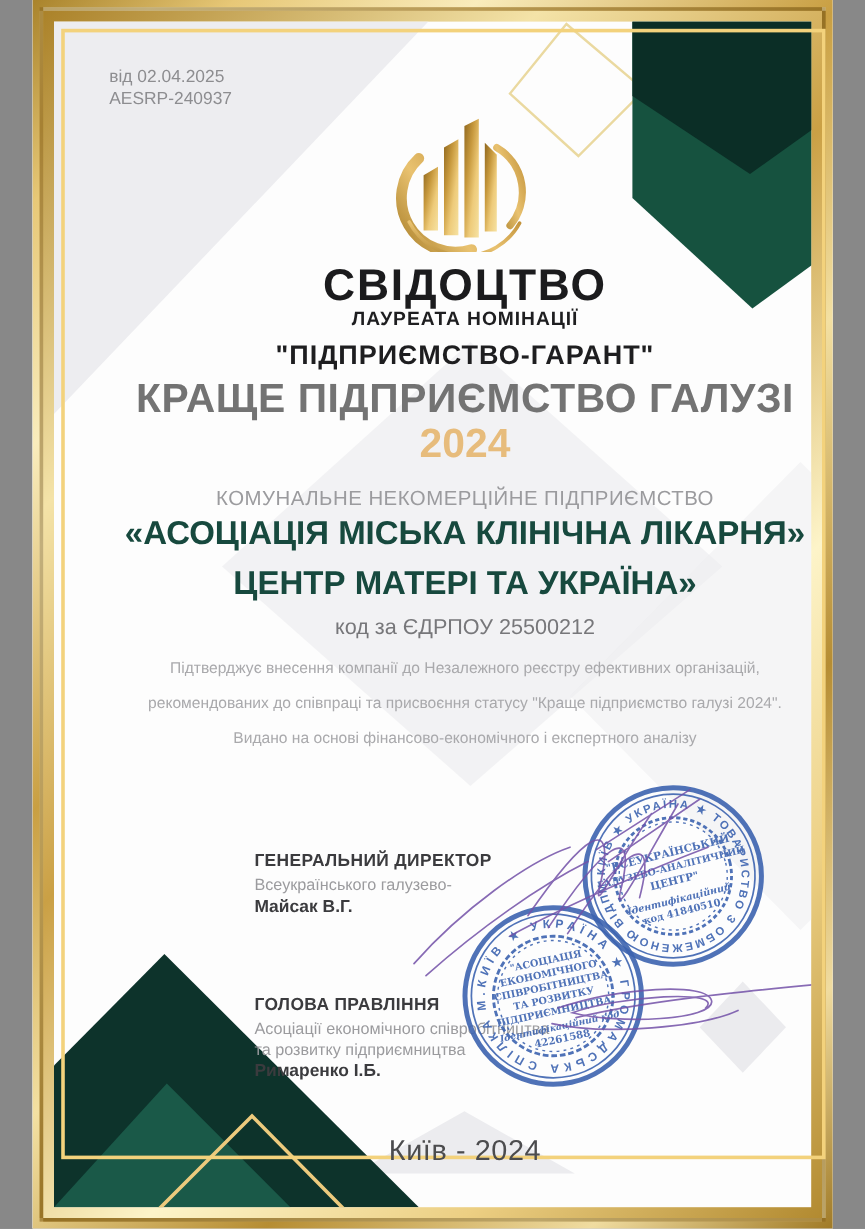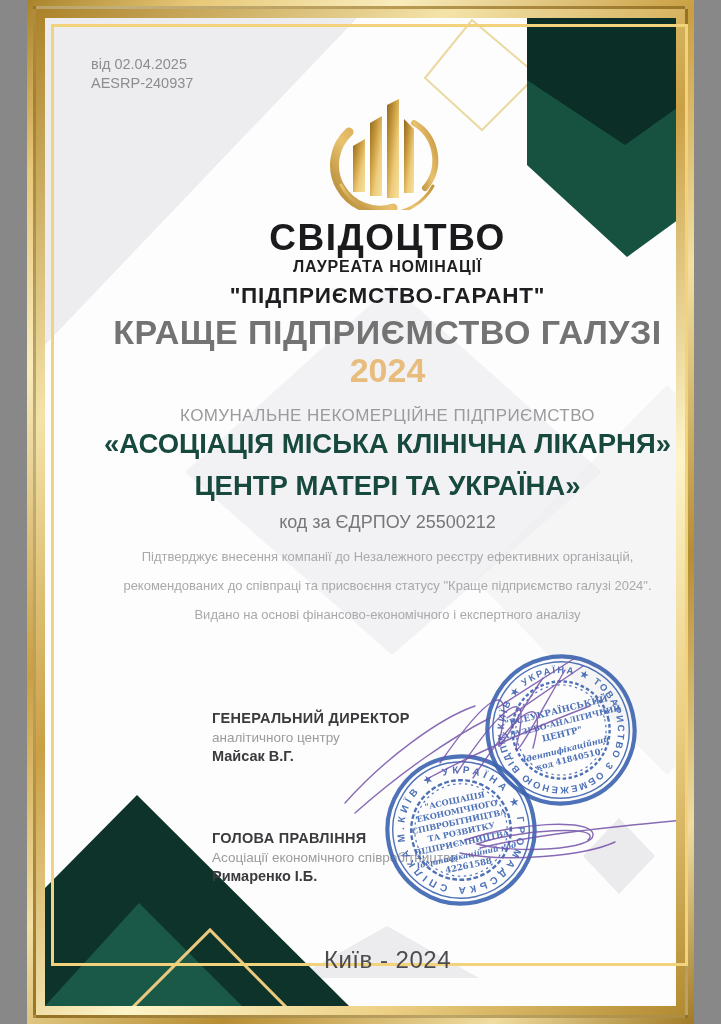--- a/index.html
+++ b/index.html
@@ -110,27 +110,28 @@
     <div class="layer center edrpou">код за ЄДРПОУ 25500212</div>
 
     <div class="layer center body-par">
       <div>Підтверджує внесення компанії до Незалежного реєстру ефективних організацій,</div>
       <div>рекомендованих до співпраці та присвоєння статусу "Краще підприємство галузі 2024".</div>
       <div>Видано на основі фінансово-економічного і експертного аналізу</div>
     </div>
 
     <div class="layer sig sig1">
       <p class="s-title">ГЕНЕРАЛЬНИЙ ДИРЕКТОР</p>
-      <p class="s-org">аналітичного центру</p>
+      <p class="s-org">Всеукраїнського галузево-</p>
       <p class="s-name">Майсак В.Г.</p>
     </div>
 
     <div class="layer sig sig2">
       <p class="s-title">ГОЛОВА ПРАВЛІННЯ</p>
       <p class="s-org">Асоціації економічного співробітництва</p>
+      <p class="s-org">та розвитку підприємництва</p>
       <p class="s-name">Римаренко І.Б.</p>
     </div>
 
     <svg class="stampwrap stamp1" viewBox="0 0 140 140">
       <defs>
         <path id="ring1" d="M 70,70 m -48,0 a 48,48 0 1 1 96,0 a 48,48 0 1 1 -96,0"></path>
       </defs>
       <g transform="rotate(-14 70 70)" fill="none" stroke="#3c63b0" opacity="0.9">
         <circle cx="70" cy="70" r="62" stroke-width="3.5"></circle>
         <circle cx="70" cy="70" r="57.5" stroke-width="1.2"></circle>

